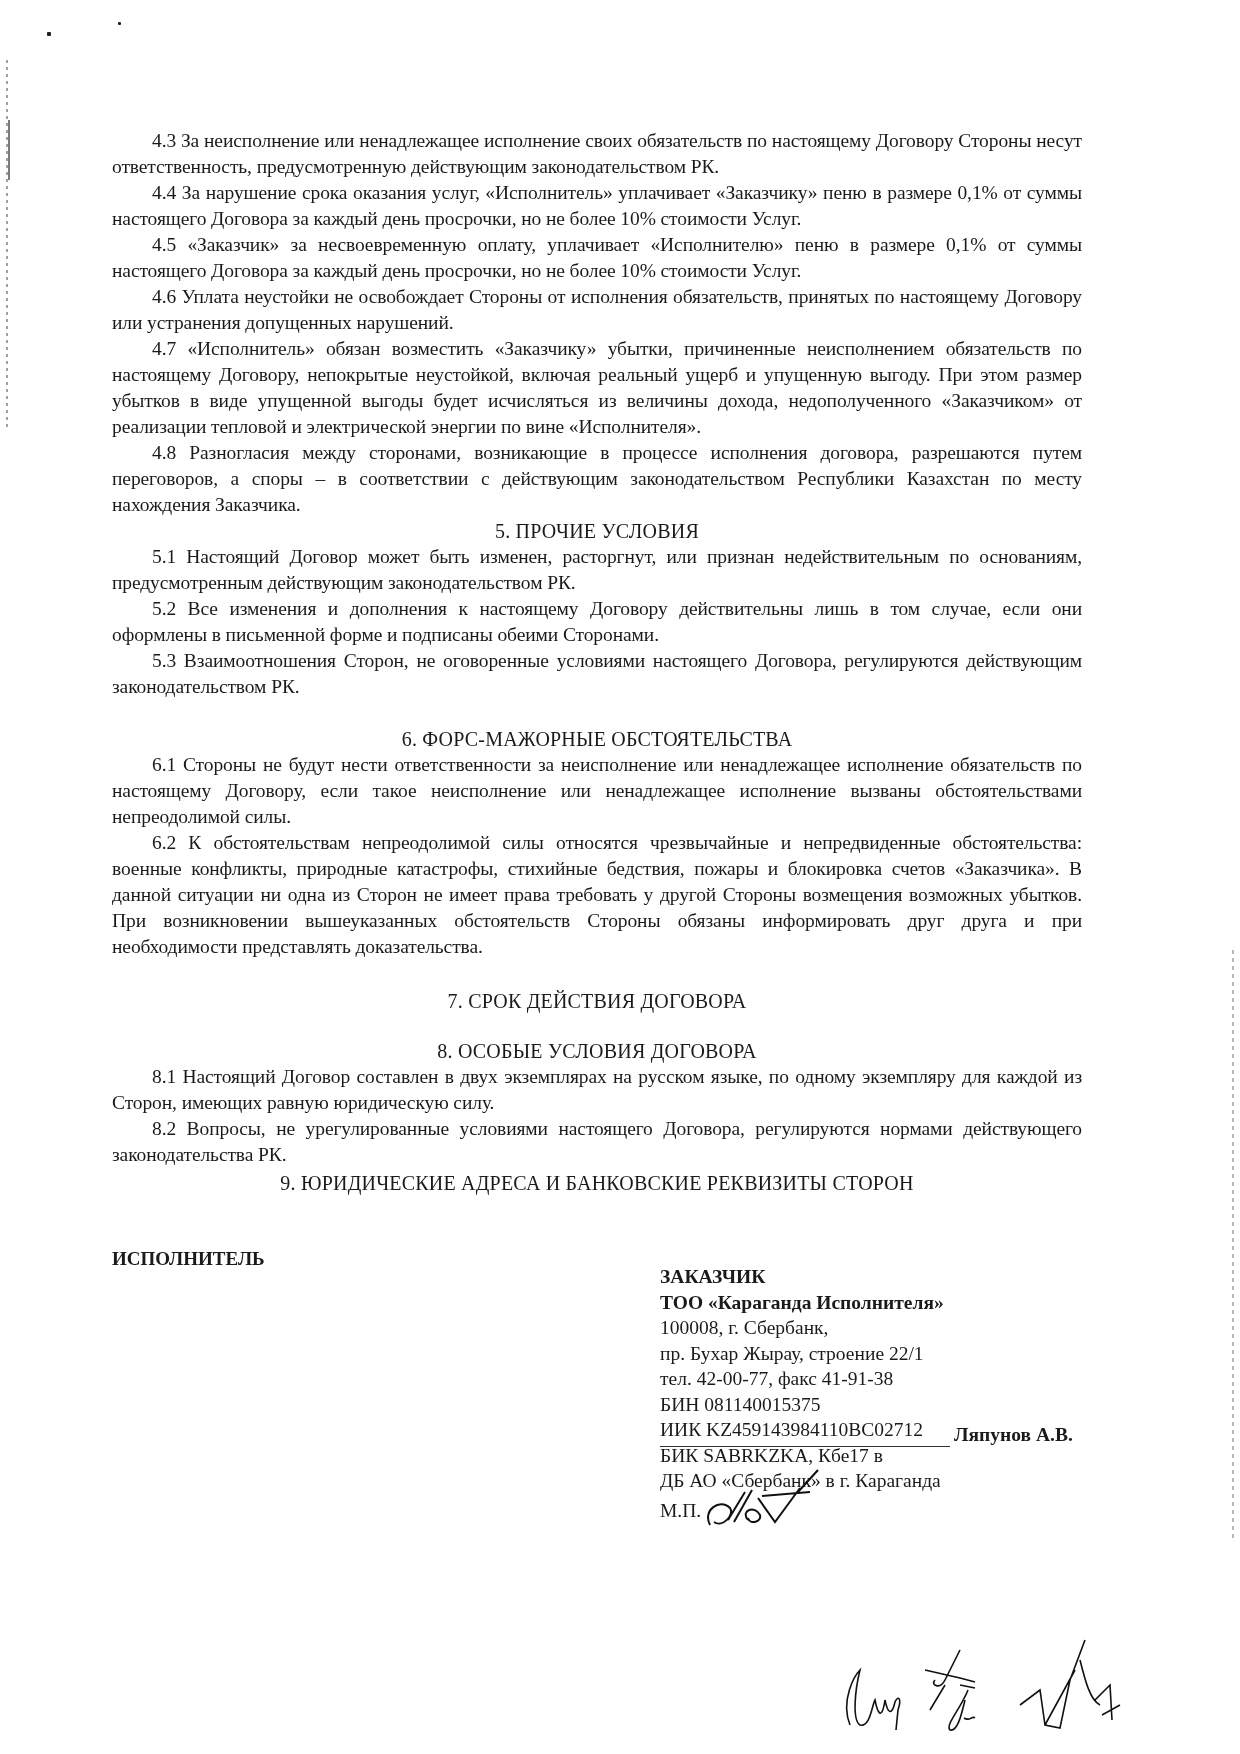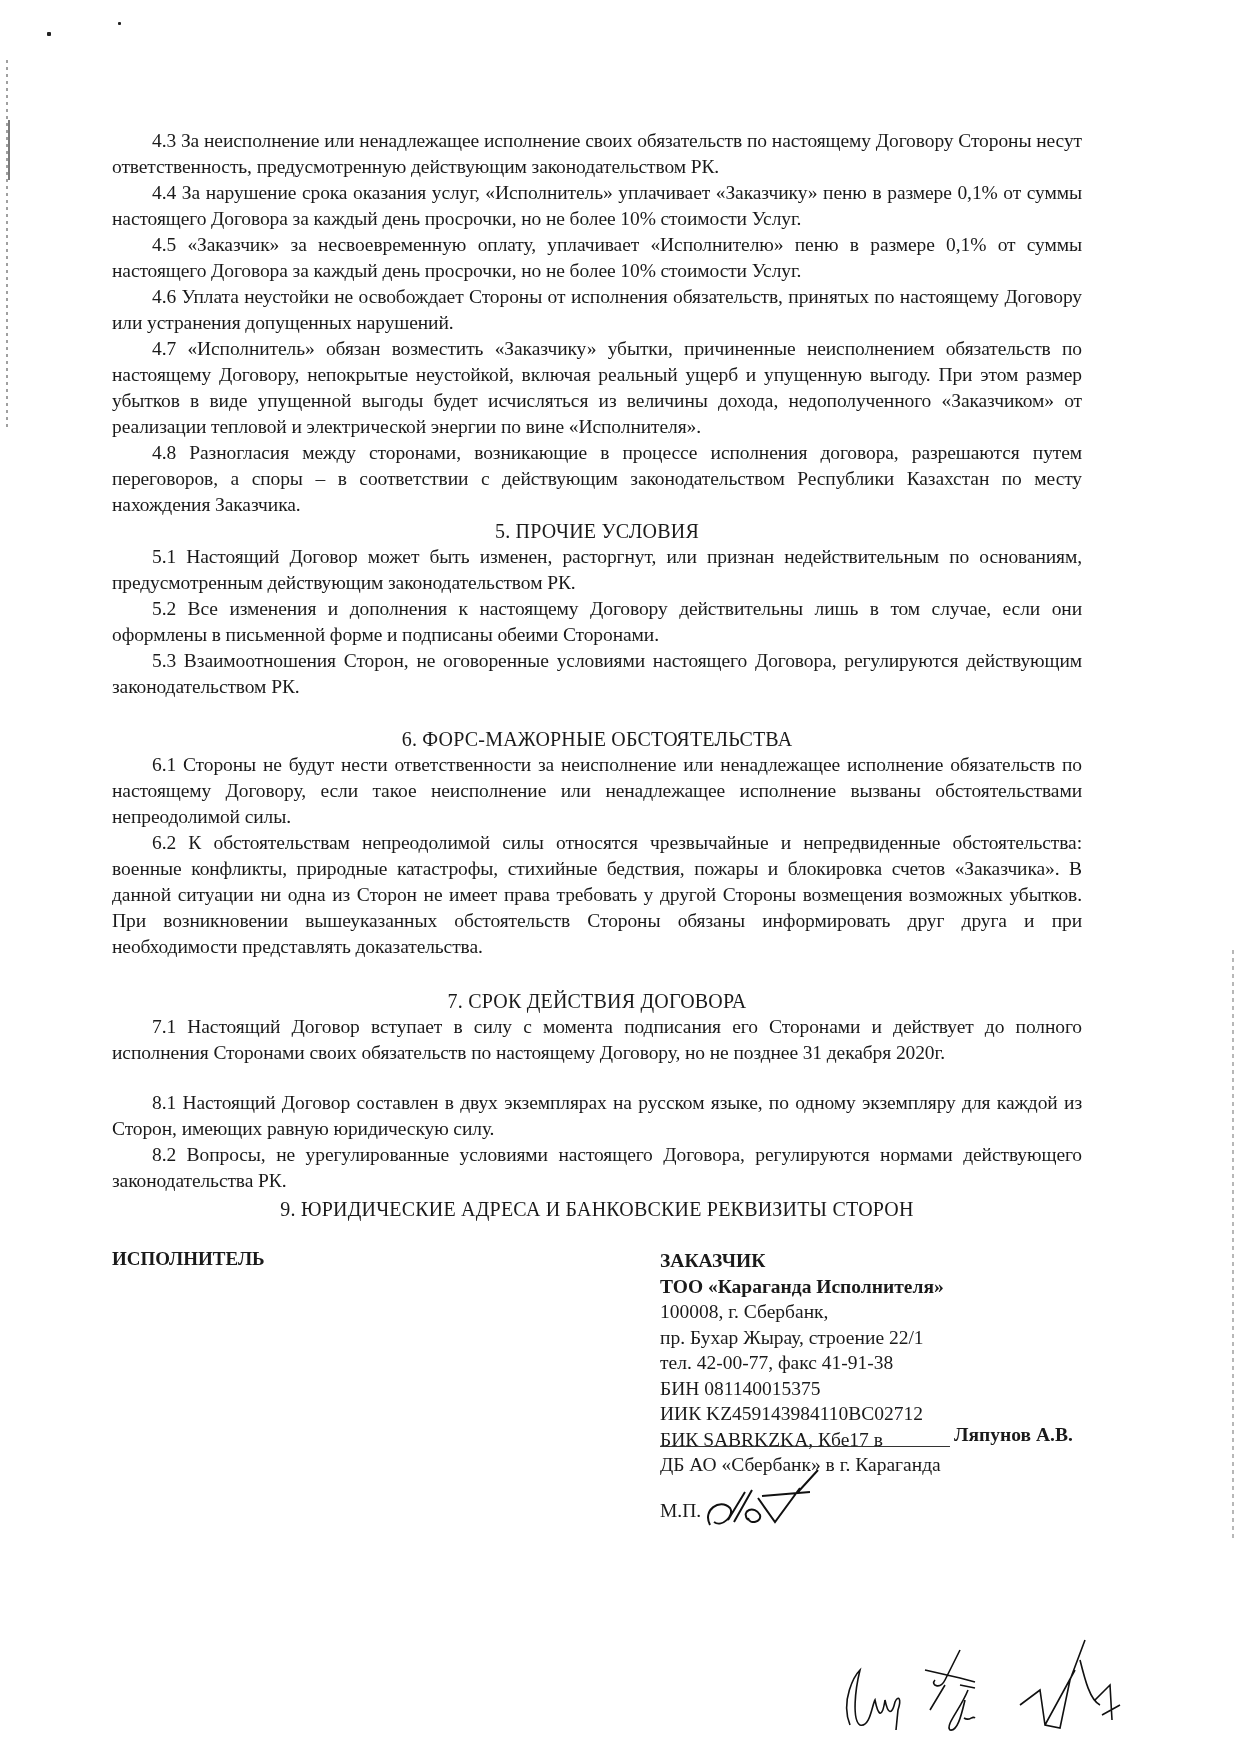--- a/index.html
+++ b/index.html
@@ -34,21 +34,21 @@
     line-height: 26px; letter-spacing: 0.2px;
   }
   .gap { height: 22px; }
   .req {
     position: absolute; left: 112px; top: 1248px; width: 970px; height: 200px;
   }
   .party-left {
     position: absolute; left: 0; top: 0; font-size: 19px; font-weight: bold;
   }
   .party-right {
-    position: absolute; left: 548px; top: 0; font-size: 19.5px; line-height: 25.5px;
+    position: absolute; left: 548px; top: 16px; font-size: 19.5px; line-height: 25.5px;
   }
   .party-right .b { font-weight: bold; }
   .sign-row {
     position: absolute; left: 660px; top: 1424px; width: 420px; height: 26px;
   }
   .sign-line {
     position: absolute; left: 0; top: 22px; width: 290px; height: 1px; background: #333;
   }
   .sign-name {
     position: absolute; left: 294px; top: 0; font-size: 19.5px; font-weight: bold;
@@ -92,26 +92,26 @@
     <section>
       <h2 class="sec">6.  ФОРС-МАЖОРНЫЕ ОБСТОЯТЕЛЬСТВА</h2>
       <p class="para">6.1  Стороны не будут нести ответственности за неисполнение или ненадлежащее исполнение обязательств по настоящему Договору, если такое неисполнение или ненадлежащее исполнение вызваны обстоятельствами непреодолимой силы.</p>
       <p class="para">6.2  К обстоятельствам непреодолимой силы относятся чрезвычайные и непредвиденные обстоятельства: военные конфликты, природные катастрофы, стихийные бедствия, пожары и блокировка счетов «Заказчика». В данной ситуации ни одна из Сторон не имеет права требовать у другой Стороны возмещения возможных убытков. При возникновении вышеуказанных обстоятельств Стороны обязаны информировать друг друга и при необходимости представлять доказательства.</p>
     </section>
 
     <div class="gap" style="height:28px;"></div>
 
     <section>
       <h2 class="sec">7.   СРОК ДЕЙСТВИЯ ДОГОВОРА</h2>
-      <p class="para">7.1  Настоящий Договор вступает в силу с момента подписания его Сторонами и действует до полного исполнения Сторонами своих обязательств по настоящему Договору, но не позднее 31 декабря 2020г.</p>
     </section>
 
     <div class="gap" style="height:24px;"></div>
 
     <section>
+      <h2 class="sec">8.  ОСОБЫЕ УСЛОВИЯ ДОГОВОРА</h2>
       <p class="para">8.1  Настоящий Договор составлен в двух экземплярах на русском языке, по одному экземпляру для каждой из Сторон, имеющих равную юридическую силу.</p>
       <p class="para">8.2  Вопросы, не урегулированные условиями настоящего Договора, регулируются нормами действующего законодательства РК.</p>
     </section>
 
     <h2 class="sec" style="margin-top:2px;">9.  ЮРИДИЧЕСКИЕ АДРЕСА И БАНКОВСКИЕ РЕКВИЗИТЫ СТОРОН</h2>
   </div>
 
   <div class="req">
     <div class="party-left">
       <span>ИСПОЛНИТЕЛЬ</span>

